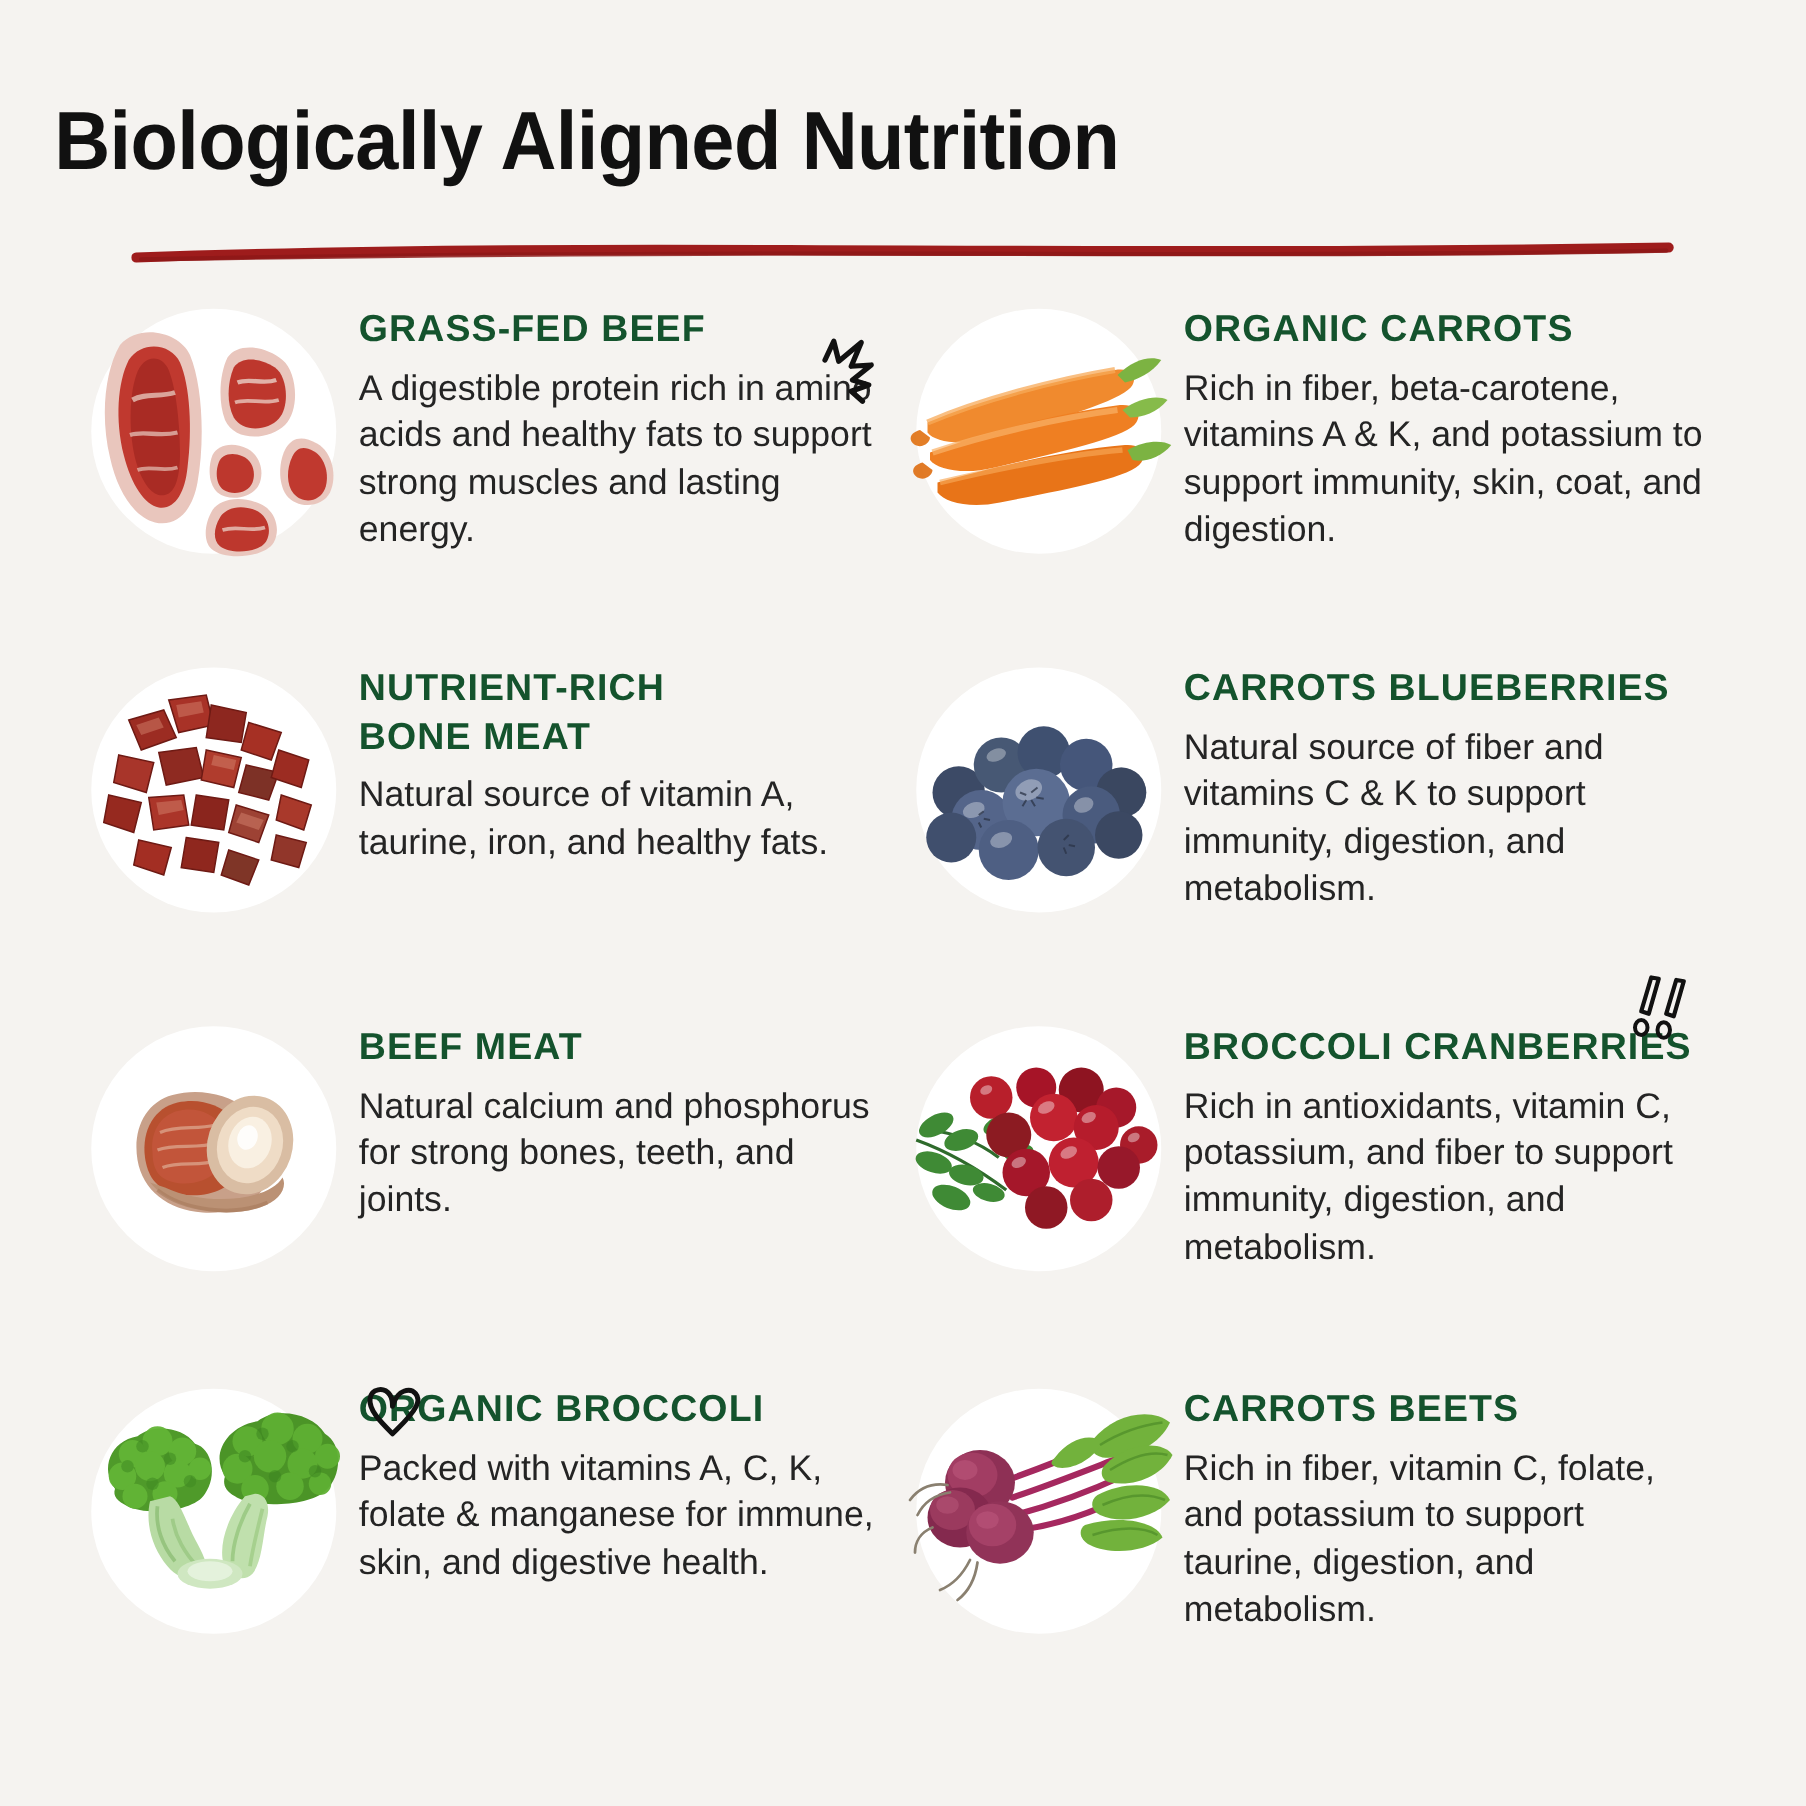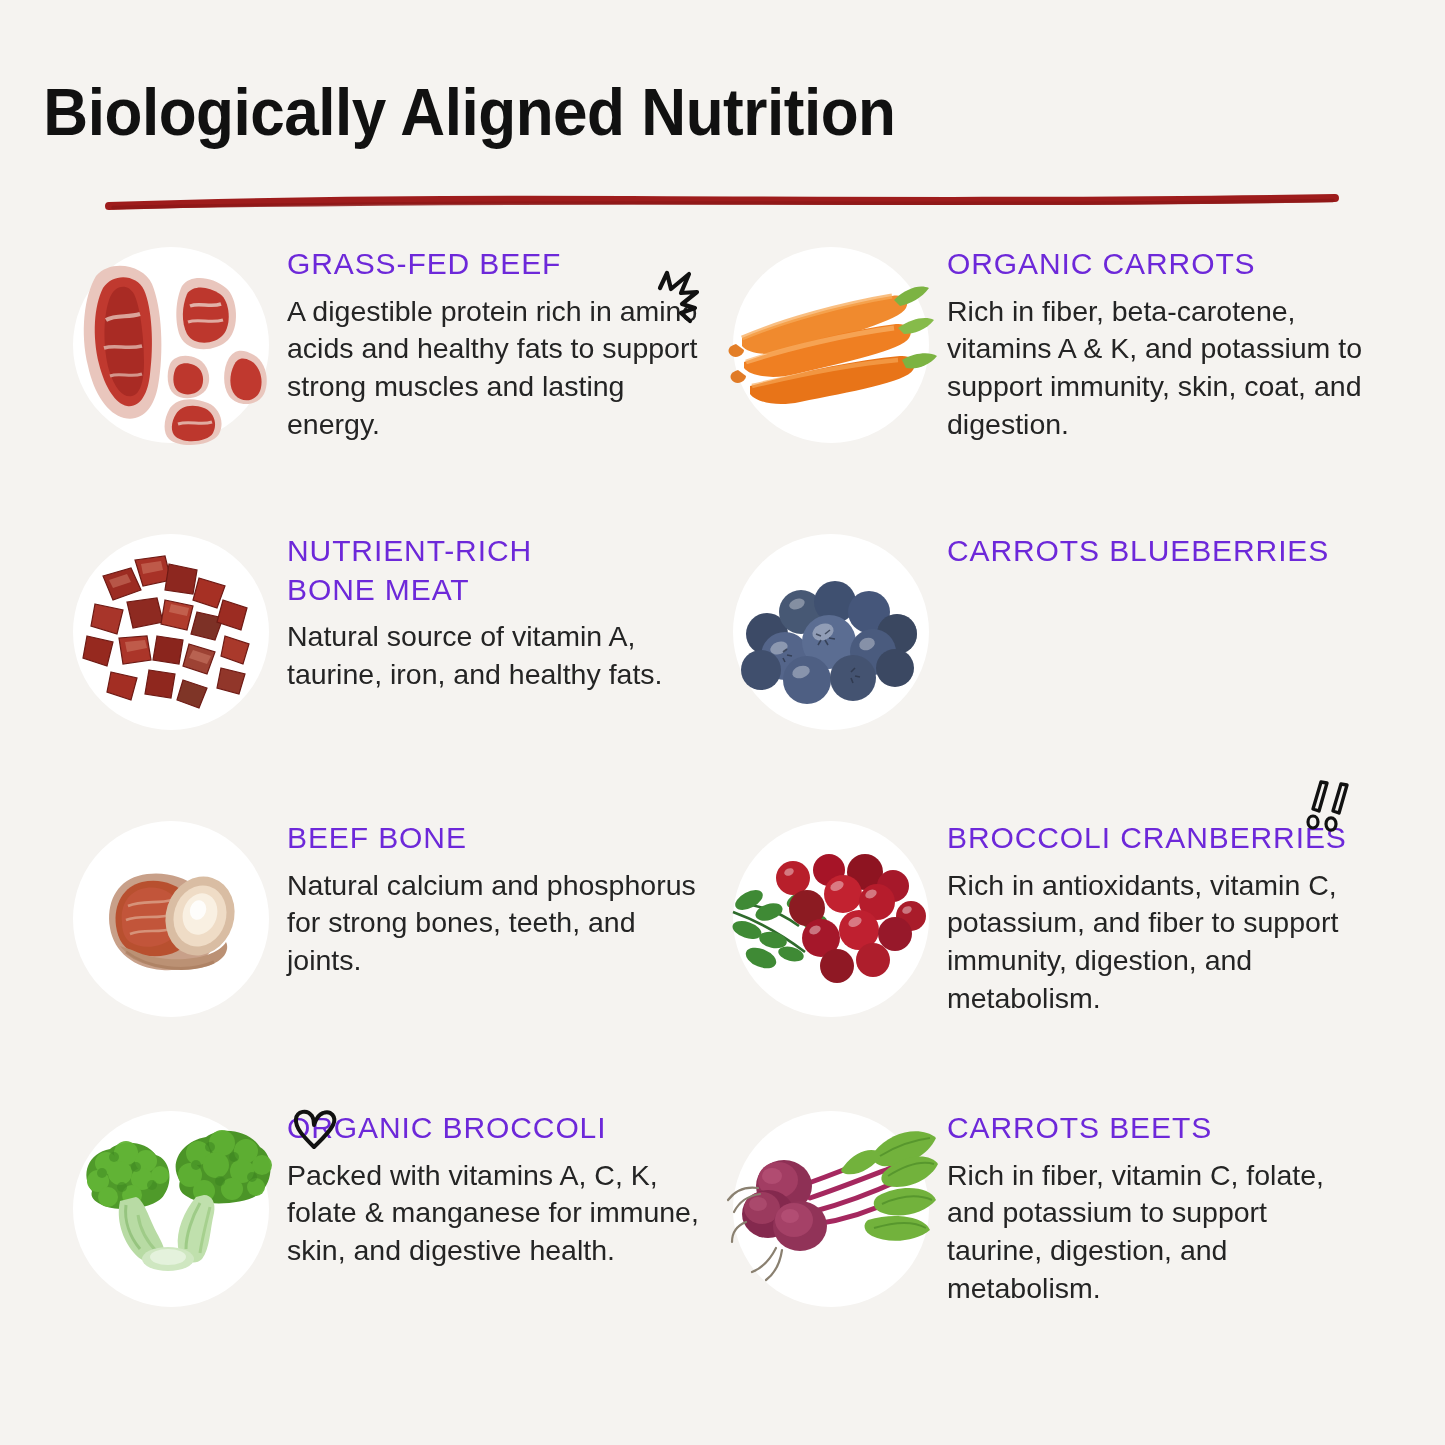--- a/index.html
+++ b/index.html
@@ -77,22 +77,22 @@
     z-index: 2;
   }
   .card-body {
     padding-top: 10px;
     padding-right: 10px;
   }
   .card-title {
     font-size: 30px;
     letter-spacing: 0.9px;
     line-height: 1.28;
-    color: #6d28d9;
-    font-weight: 400;
+    color: #14532d;
+    font-weight: 700;
     margin: 0 0 9px 0;
     white-space: pre-line;
   }
   .card-desc {
     font-size: 28.5px;
     line-height: 1.32;
     color: #242424;
     margin: 0;
     max-width: 420px;
   }
@@ -297,20 +297,21 @@
         </g>
         <g stroke="#2b3447" stroke-width="1.6" fill="none" opacity="0.75">
           <path d="M94 82 l5 -4 M98 86 l6 1 M94 88 l3 5 M90 84 l-5 -2 M90 88 l-3 5"></path>
           <path d="M120 120 l4 -4 M124 124 l5 1 M120 126 l2 5"></path>
           <path d="M52 100 l4 -3 M56 103 l5 1 M52 106 l2 4"></path>
         </g>
       </svg>
     </div>
     <div class="card-body">
       <h2 class="card-title">CARROTS BLUEBERRIES</h2>
+      <p class="card-desc">Natural source of fiber and vitamins C &amp; K to support immunity, digestion, and metabolism.</p>
     </div>
   </div>
 
   <div class="card col-left">
     <div class="card-media">
       <div class="media-disc"></div>
       <svg class="media-art" width="190" height="160" viewBox="0 0 190 160">
         <path d="M34 86 C 30 62, 40 40, 62 34 C 84 28, 106 34, 120 44 C 136 56, 144 76, 140 96
                  C 136 118, 112 130, 86 128 C 58 126, 38 110, 34 86 Z" fill="#c8a089"></path>
         <path d="M40 84 C 37 62, 48 44, 66 40 C 84 36, 100 42, 110 52 C 120 62, 122 80, 116 94
@@ -327,21 +328,21 @@
           <ellipse cx="124" cy="74" rx="26" ry="31" transform="rotate(18 124 74)" fill="#efdcc6"></ellipse>
           <ellipse cx="124" cy="72" rx="17" ry="21" transform="rotate(18 124 72)" fill="#f9f0e2"></ellipse>
           <ellipse cx="122" cy="68" rx="8" ry="10" transform="rotate(18 122 68)" fill="#ffffff" opacity="0.85"></ellipse>
         </g>
         <path d="M44 104 C 60 124, 100 134, 132 124 C 148 119, 154 108, 150 100
                  C 140 118, 90 124, 56 108 Z" fill="#bb9174"></path>
         <path d="M50 110 C 70 126, 110 132, 138 120" stroke="#a7795c" stroke-width="3" fill="none" opacity="0.6"></path>
       </svg>
     </div>
     <div class="card-body">
-      <h2 class="card-title">BEEF BONE</h2>
+      <h2 class="card-title">BEEF MEAT</h2>
       <p class="card-desc">Natural calcium and phosphorus for strong bones, teeth, and joints.</p>
     </div>
   </div>
 
   <div class="card col-right">
     <div class="card-media">
       <div class="media-disc"></div>
       <svg class="media-art" width="212" height="175" viewBox="0 0 212 175">
         <g stroke="#2f6b2c" stroke-width="2.6" fill="none">
           <path d="M8 78 C 30 86, 56 100, 80 118"></path>

